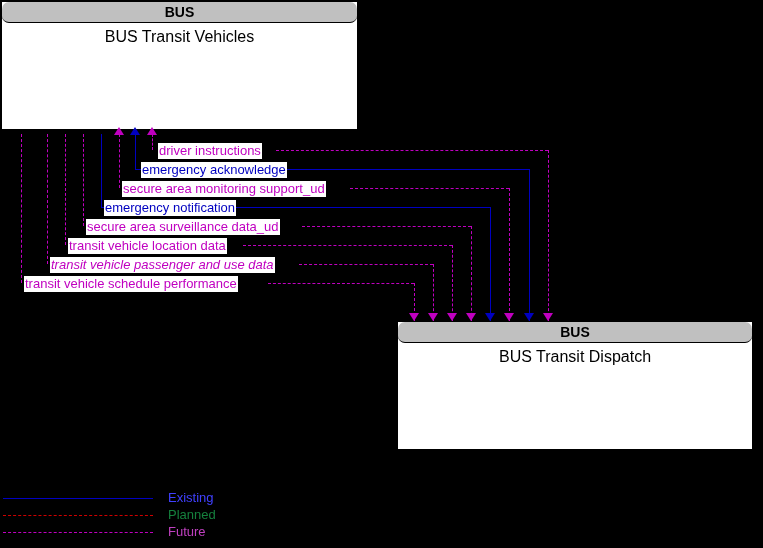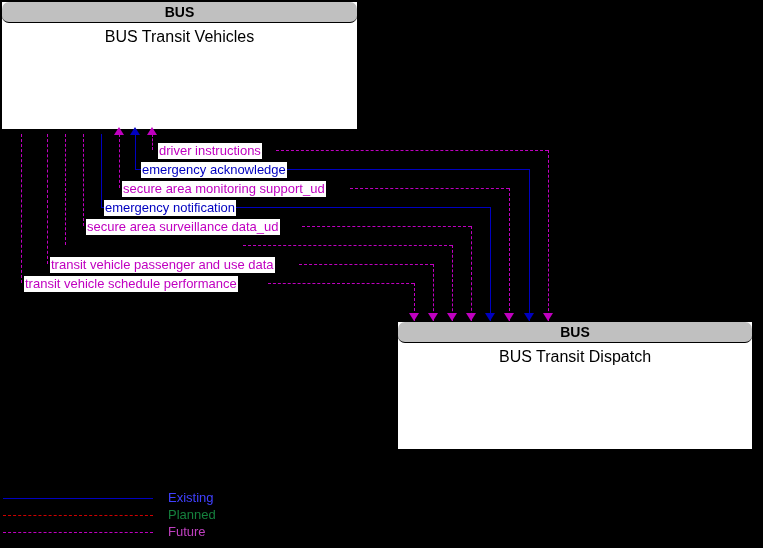--- a/index.html
+++ b/index.html
@@ -120,22 +120,23 @@
   <div class="flow-label" style="left:158px;top:143px;">driver instructions</div>
 
   <div class="flow-label existing" style="left:141px;top:162px;">emergency acknowledge</div>
 
   <div class="flow-label existing" style="left:104px;top:200px;">emergency notification</div>
 
   <div class="flow-label" style="left:122px;top:181px;">secure area monitoring support_ud</div>
 
   <div class="flow-label" style="left:86px;top:219px;">secure area surveillance data_ud</div>
 
+  <div class="flow-label" style="left:68px;top:238px;">transit vehicle location data</div>
 
-  <div class="flow-label" style="left:50px;top:257px;">transit vehicle passenger and use data</div>
+  <div class="flow-label" style="left:50px;top:257px;font-style:italic;">transit vehicle passenger and use data</div>
 
   <div class="flow-label" style="left:24px;top:276px;">transit vehicle schedule performance</div>
 
   <div class="legend">
     <div class="legend-row" style="top:2px;">
       <div class="legend-line existing"></div>
       <div class="legend-text existing">Existing</div>
     </div>
     <div class="legend-row" style="top:19px;">
       <div class="legend-line planned"></div>

